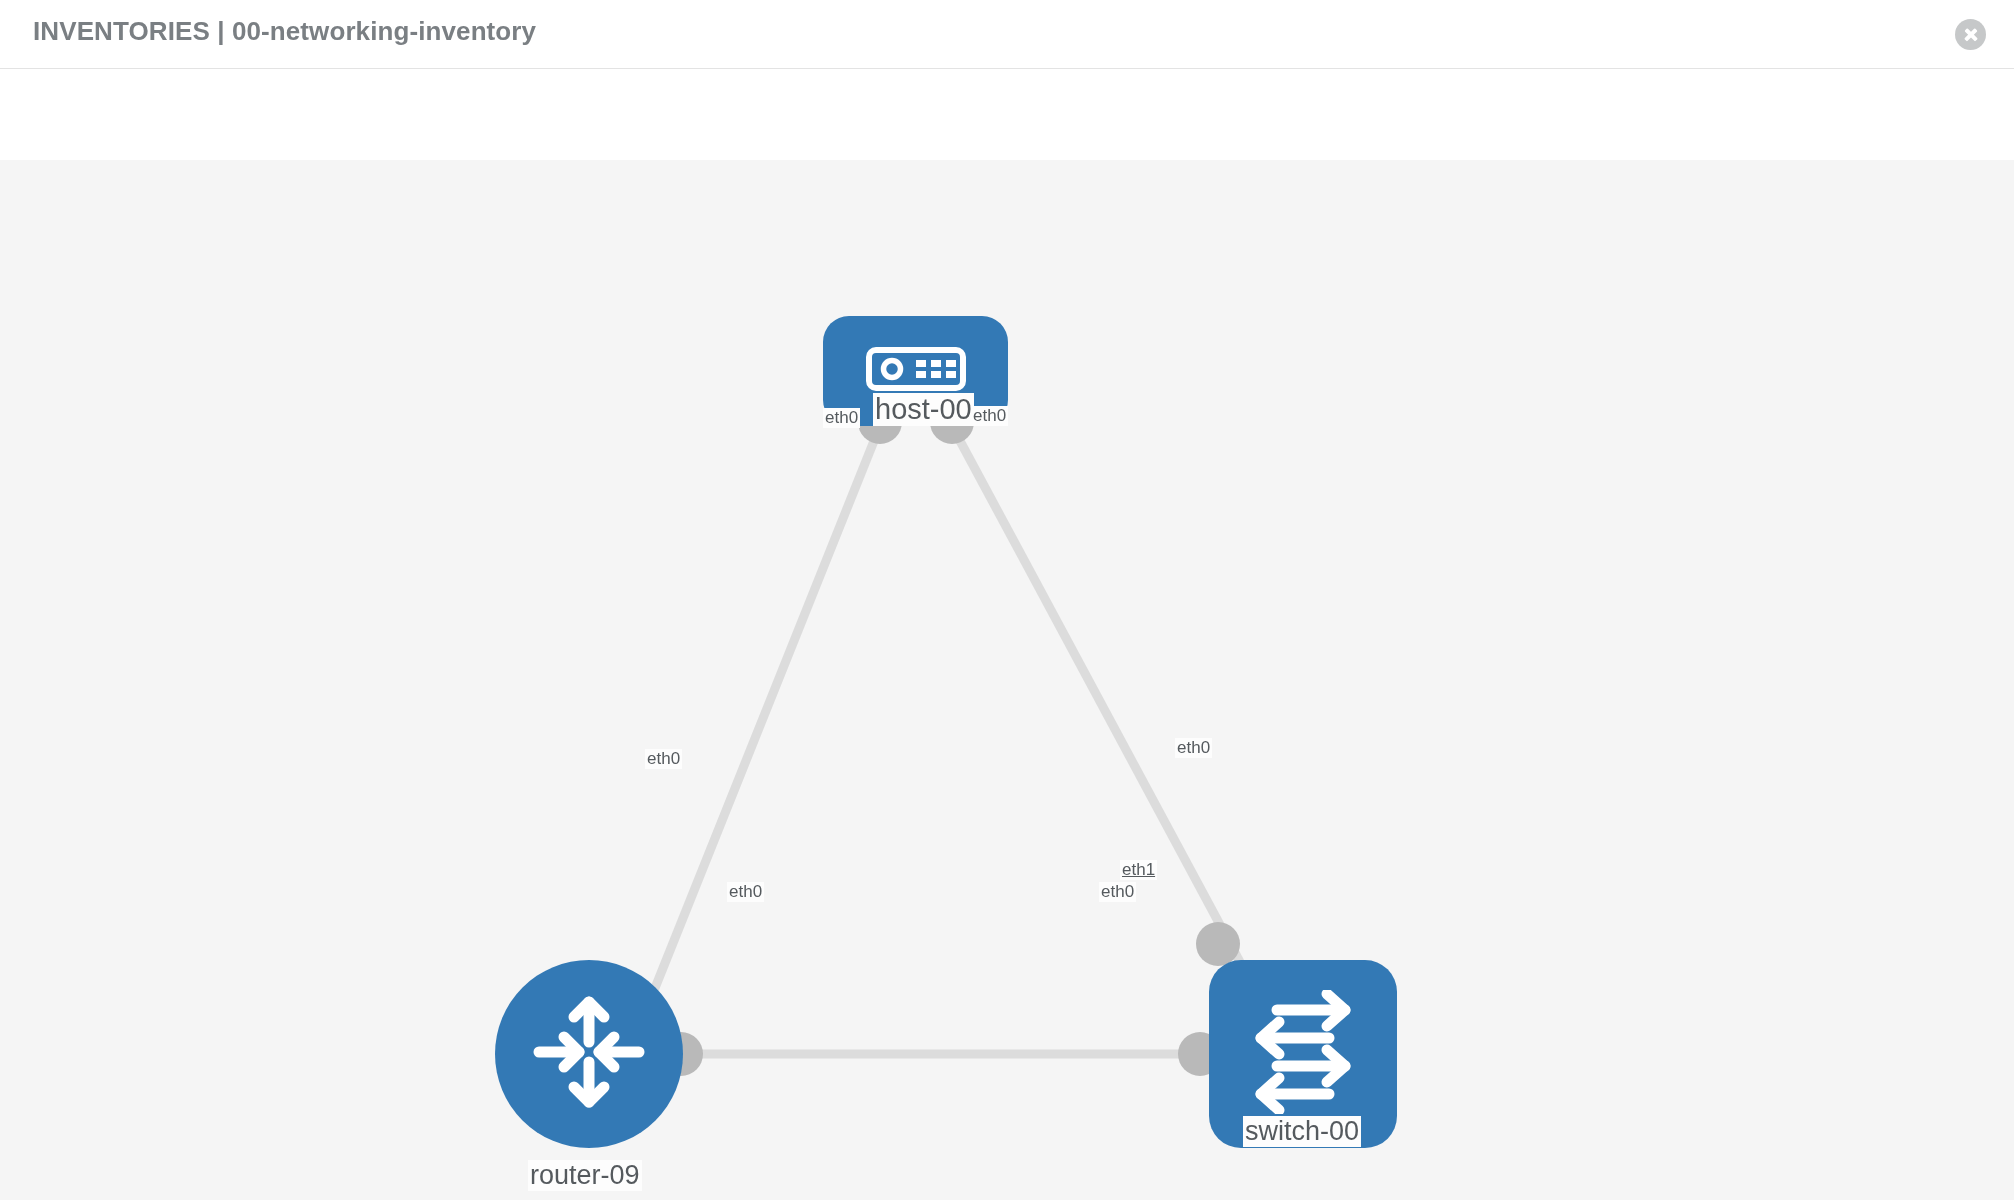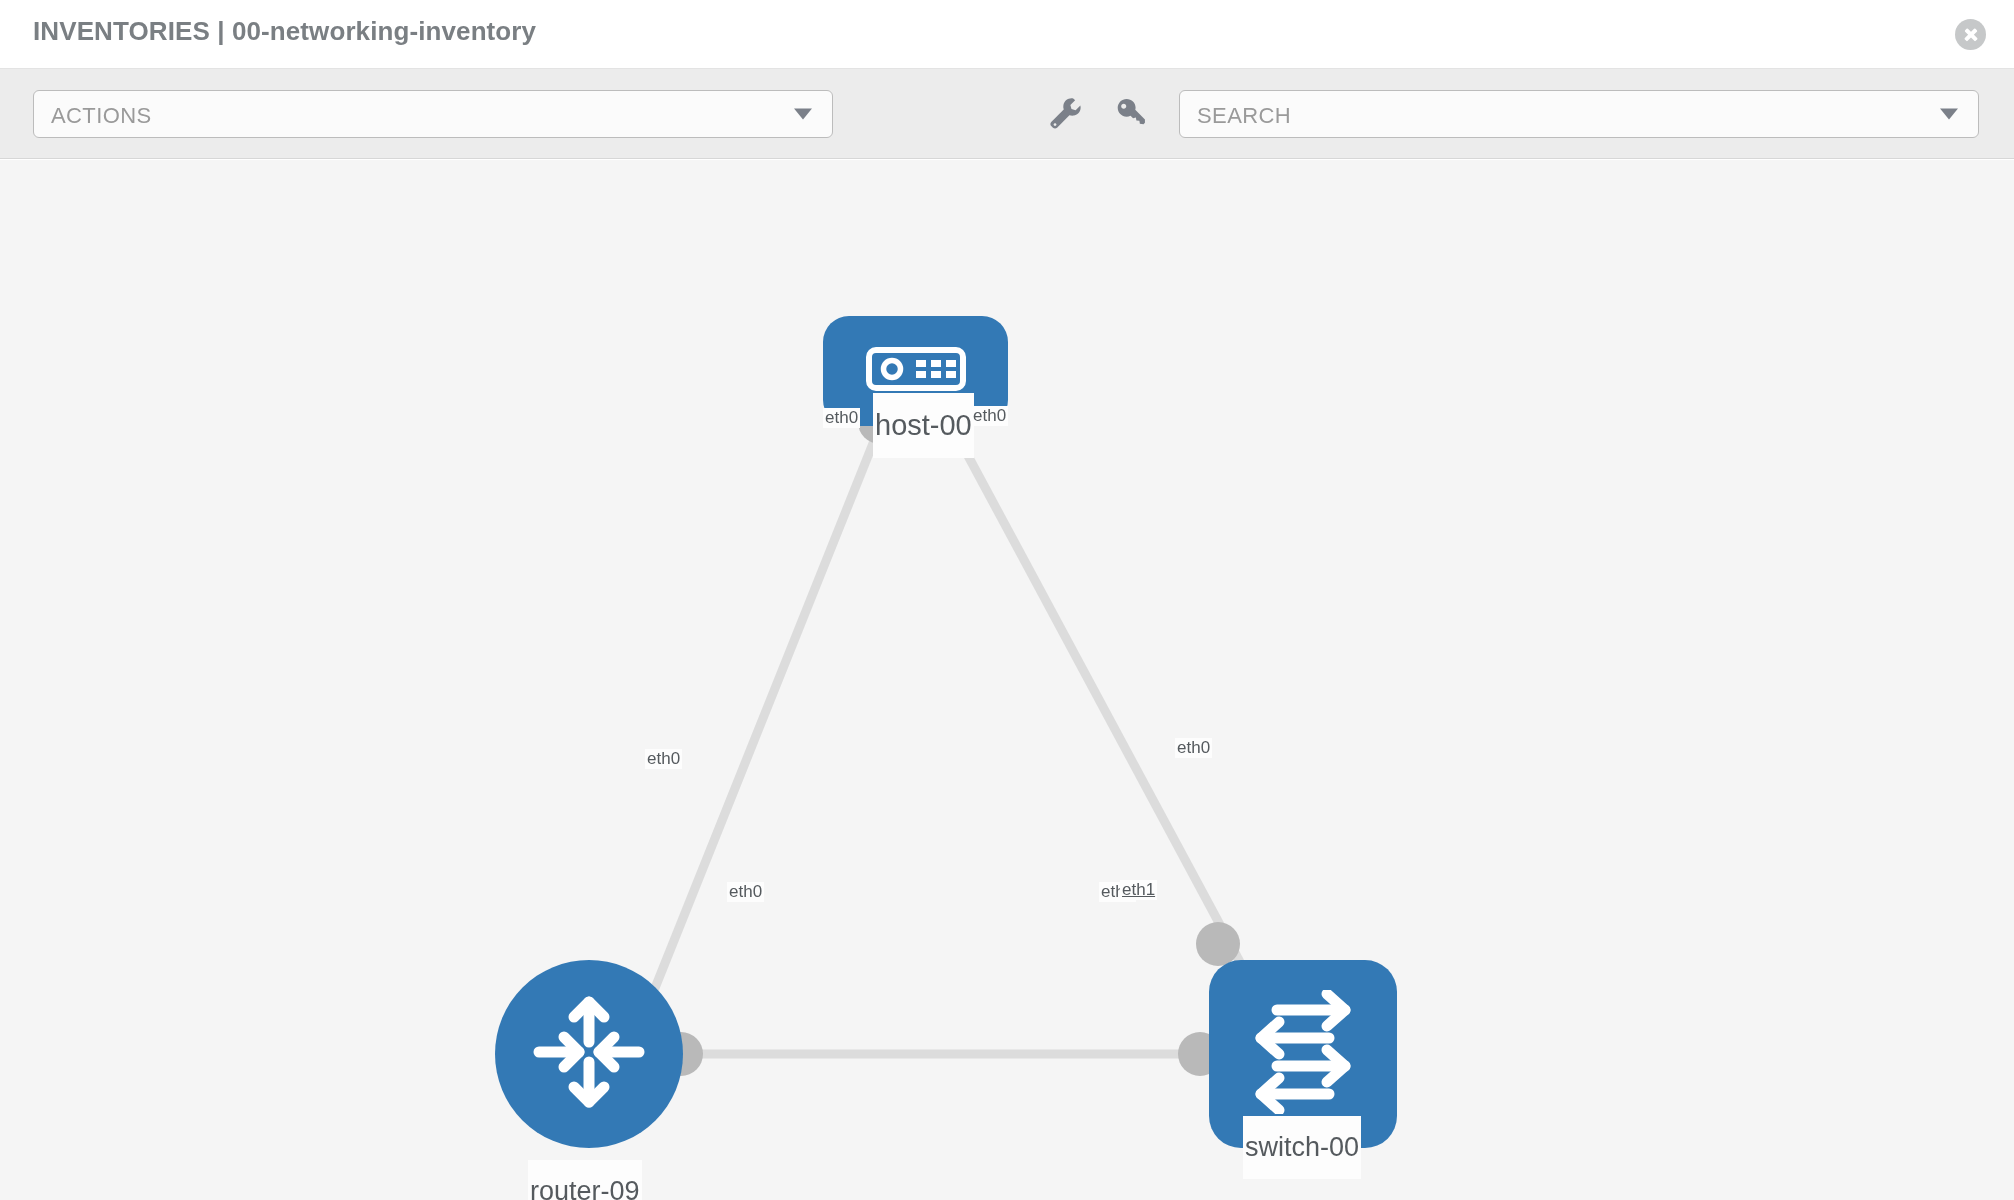--- a/index.html
+++ b/index.html
@@ -149,21 +149,21 @@
   .node-shape {
     position: absolute;
     background: #3379b5;
   }
   .node-label {
     position: absolute;
     font-size: 27px;
     color: #555a5e;
     background: #fdfdfd;
     white-space: nowrap;
-    padding: 16px 2px;
+    padding: 0 2px;
   }
 
   
   #node-host .node-shape {
     left: 0; top: 0;
     width: 185px; height: 110px;
     border-radius: 26px;
   }
   #node-host { left: 823px; top: 156px; width: 185px; height: 110px; }
 
@@ -272,44 +272,20 @@
 </head>
 <body>
 
 <div id="app">
 
   <div class="header">
     <div class="header-title">INVENTORIES | 00-networking-inventory</div>
     <div class="close-btn"></div>
   </div>
 
-  <div class="toolbar">
-
-    <div class="actions-select">
-      <span class="label">ACTIONS</span>
-      <span class="caret"></span>
-    </div>
-
-    <div class="tool-icon icon-wrench">
-      <svg width="38" height="38" viewBox="0 0 24 24" aria-hidden="true">
-        <path fill="#7b8089" d="M17.4 2.3c-2.9-.8-5.8 1.1-6.4 4-.2 1 -.1 2 .2 2.9L3.3 17c-.7.7-.7 1.9 0 2.6l1.1 1.1c.7.7 1.9.7 2.6 0l7.8-7.9c.9.3 1.9.4 2.9.2 2.9-.6 4.8-3.5 4-6.4l-3 3-2.6-.7-.7-2.6 3-3zM5.7 19.6c-.5 0-.9-.4-.9-.9s.4-.9.9-.9.9.4.9.9-.4.9-.9.9z"></path>
-      </svg>
-    </div>
-
-    <div class="tool-icon icon-key">
-      <svg width="38" height="38" viewBox="0 0 24 24" aria-hidden="true">
-        <path fill="#7b8089" d="M9.2 2.5C6.1 2.5 3.6 5 3.6 8.1c0 3.1 2.5 5.6 5.6 5.6.9 0 1.8-.2 2.5-.6l1.6 1.6 1.8-.5.3 1.9 1.9.2.3 1.9 2.3.3.9-.9v-2.2l-6.1-6.1c.1-.4.2-.9.2-1.3 0-3.1-2.5-5.5-5.7-5.5zm-1.8 3c.9 0 1.6.7 1.6 1.6S8.3 8.7 7.4 8.7 5.8 8 5.8 7.1s.7-1.6 1.6-1.6z"></path>
-      </svg>
-    </div>
-
-    <div class="search-box">
-      <span class="label">SEARCH</span>
-      <span class="caret"></span>
-    </div>
-  </div>
 
   <div class="canvas">
 
     <svg class="links" viewBox="0 0 2014 1040" preserveAspectRatio="none" aria-hidden="true">
 
       <line x1="880" y1="266" x2="651" y2="838" stroke="#dcdcdc" stroke-width="9"></line>
 
       <line x1="952" y1="266" x2="1240" y2="802" stroke="#dcdcdc" stroke-width="9"></line>
 
       <line x1="683" y1="894" x2="1209" y2="894" stroke="#dcdcdc" stroke-width="9"></line>
@@ -387,18 +363,18 @@
 
     <div class="edge-label" style="left:823px; top:248px;">eth0</div>
     <div class="edge-label" style="left:971px; top:246px;">eth0</div>
 
     <div class="edge-label" style="left:645px; top:589px;">eth0</div>
     <div class="edge-label" style="left:1175px; top:578px;">eth0</div>
 
     <div class="edge-label" style="left:727px; top:722px;">eth0</div>
 
     <div class="edge-label" style="left:1099px; top:722px;">eth0</div>
-    <div class="edge-label" style="left:1120px; top:720px;text-decoration:underline;">eth1</div>
+    <div class="edge-label" style="left:1120px; top:700px;text-decoration:underline;">eth1</div>
 
   </div>
 
 
 </div>
 
 </body></html>

